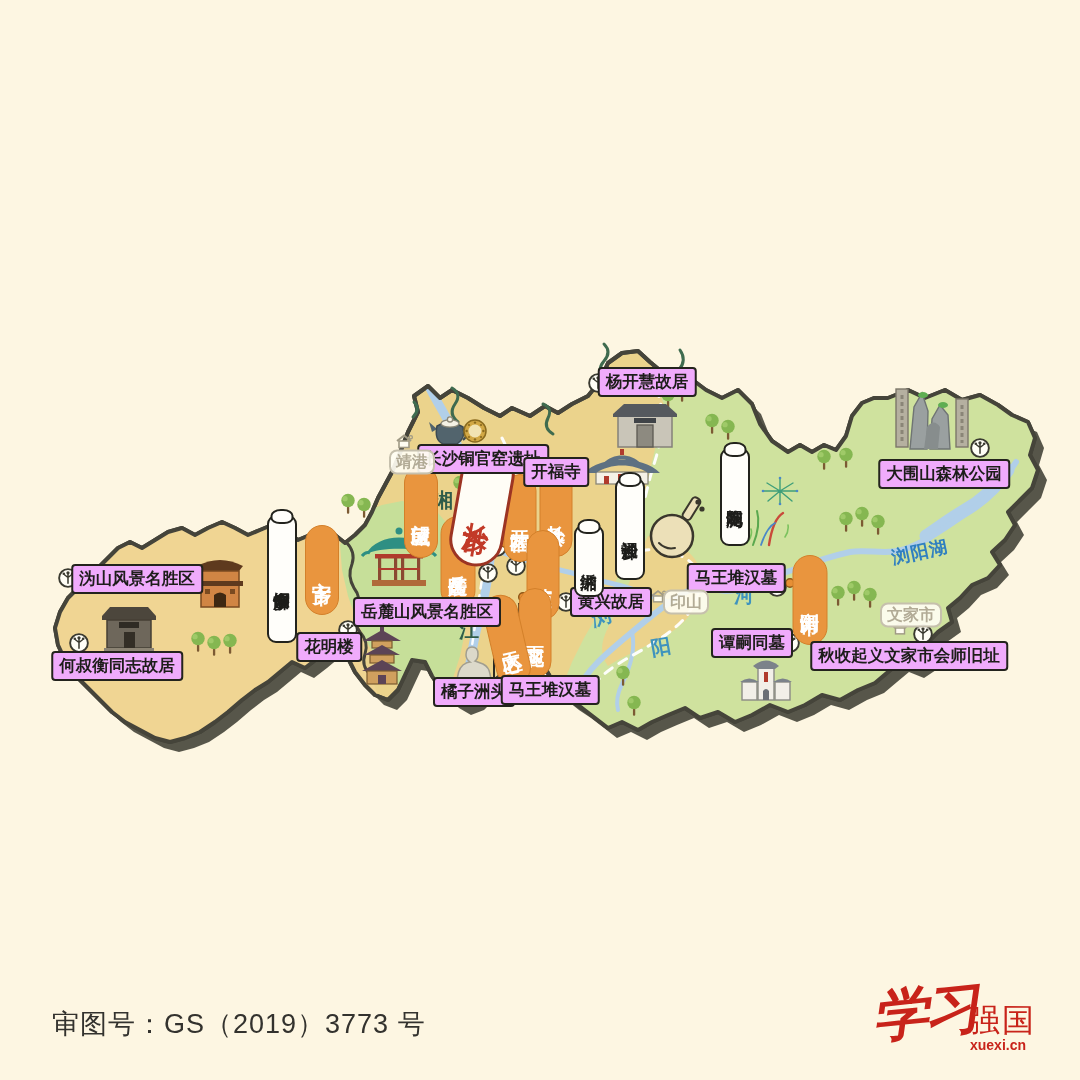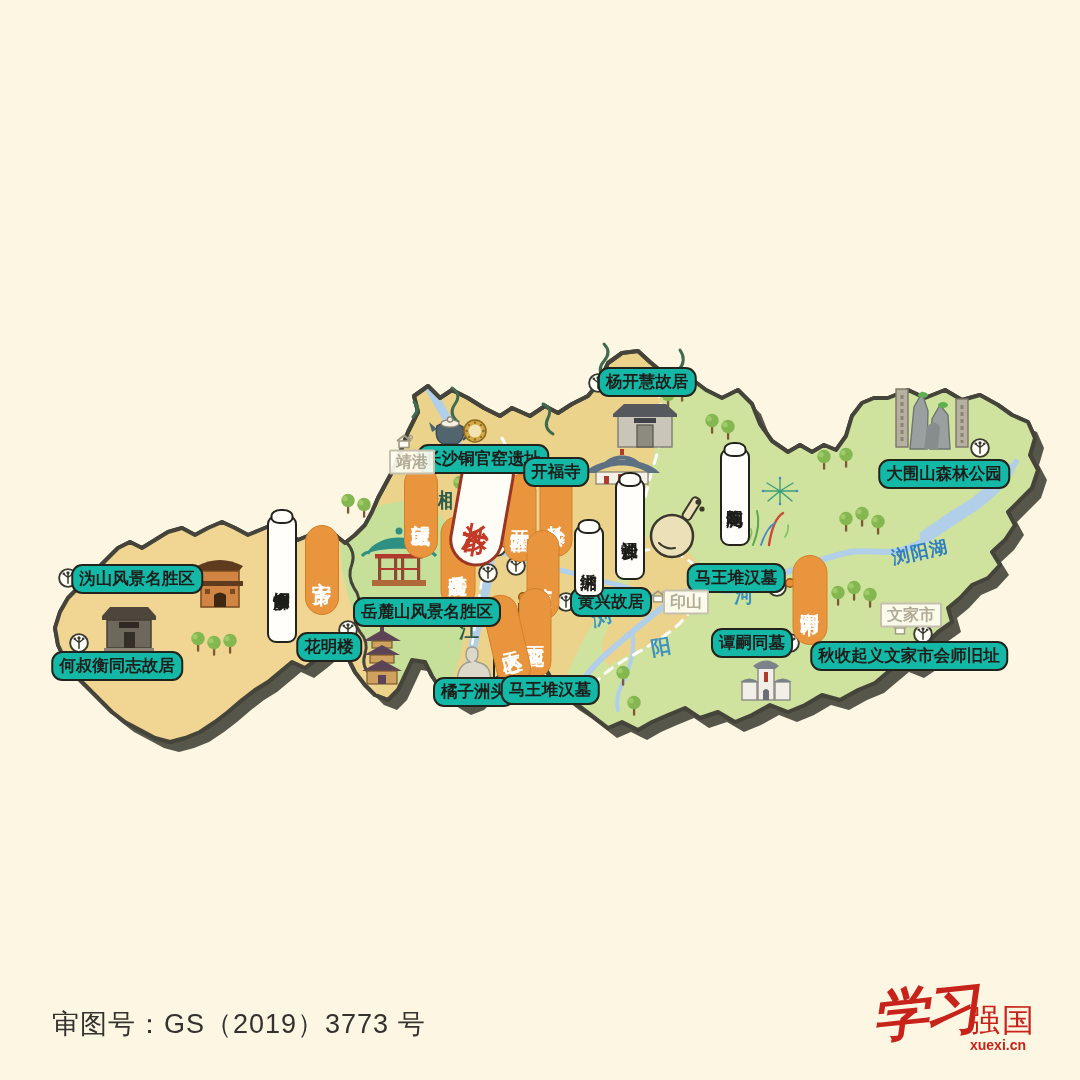--- a/index.html
+++ b/index.html
@@ -12,33 +12,33 @@
     writing-mode:vertical-rl;text-orientation:upright;
     background:#e9953e;border:1.5px solid #d3802a;border-radius:999px;
     color:#fff;font-weight:700;font-size:19px;letter-spacing:2px;line-height:1;}
   
   .city{display:flex;align-items:center;justify-content:center;
     writing-mode:vertical-rl;text-orientation:upright;
     background:#fffdf6;border:3.5px solid #9c3423;border-radius:999px;
     color:#c23a28;font-weight:800;font-size:26px;letter-spacing:3px;}
   
   .box{display:flex;align-items:center;justify-content:center;white-space:nowrap;
-    background:#14b8a6;border:2.5px solid #23231d;border-radius:11px;
+    background:#f0abfc;border:2.5px solid #23231d;border-radius:4px;
     padding:2px 6px;font-weight:700;font-size:16.5px;color:#1d1d1a;}
   
   .vbox{display:flex;align-items:center;justify-content:center;
     writing-mode:vertical-rl;text-orientation:upright;white-space:nowrap;
     background:#fffefa;border:2.5px solid #23231d;border-radius:9px;
     padding:8px 2px;font-weight:700;font-size:16.5px;color:#1d1d1a;}
   .cap{position:absolute;top:-8px;left:50%;transform:translateX(-50%);
     width:19px;height:11px;background:#fffefa;border:2px solid #23231d;
     border-radius:45% 45% 40% 40%;}
   
   .town{display:flex;align-items:center;justify-content:center;white-space:nowrap;
-    background:rgba(255,253,242,.92);border:2px solid #c6c0ad;border-radius:2px;
+    background:rgba(255,253,242,.92);border:2px solid #c6c0ad;border-radius:8px;
     padding:0 5px;font-weight:700;font-size:16px;color:#b2ab96;}
   
   .wchar{font-weight:700;font-size:20px;}
   .w-green{color:#2f5c49;}
   .w-blue{color:#3e93be;}
   .lake{color:#2f7fc0;font-weight:700;font-size:18px;letter-spacing:1px;}
   .leader{width:2px;background:#2a2a24;}
   .icon{display:block;}
   .footer{left:52px;top:1006px;font-size:27px;font-weight:500;color:#33322e;letter-spacing:1px;}
   .logo-script{font-family:"Liberation Serif","DejaVu Serif",serif;

